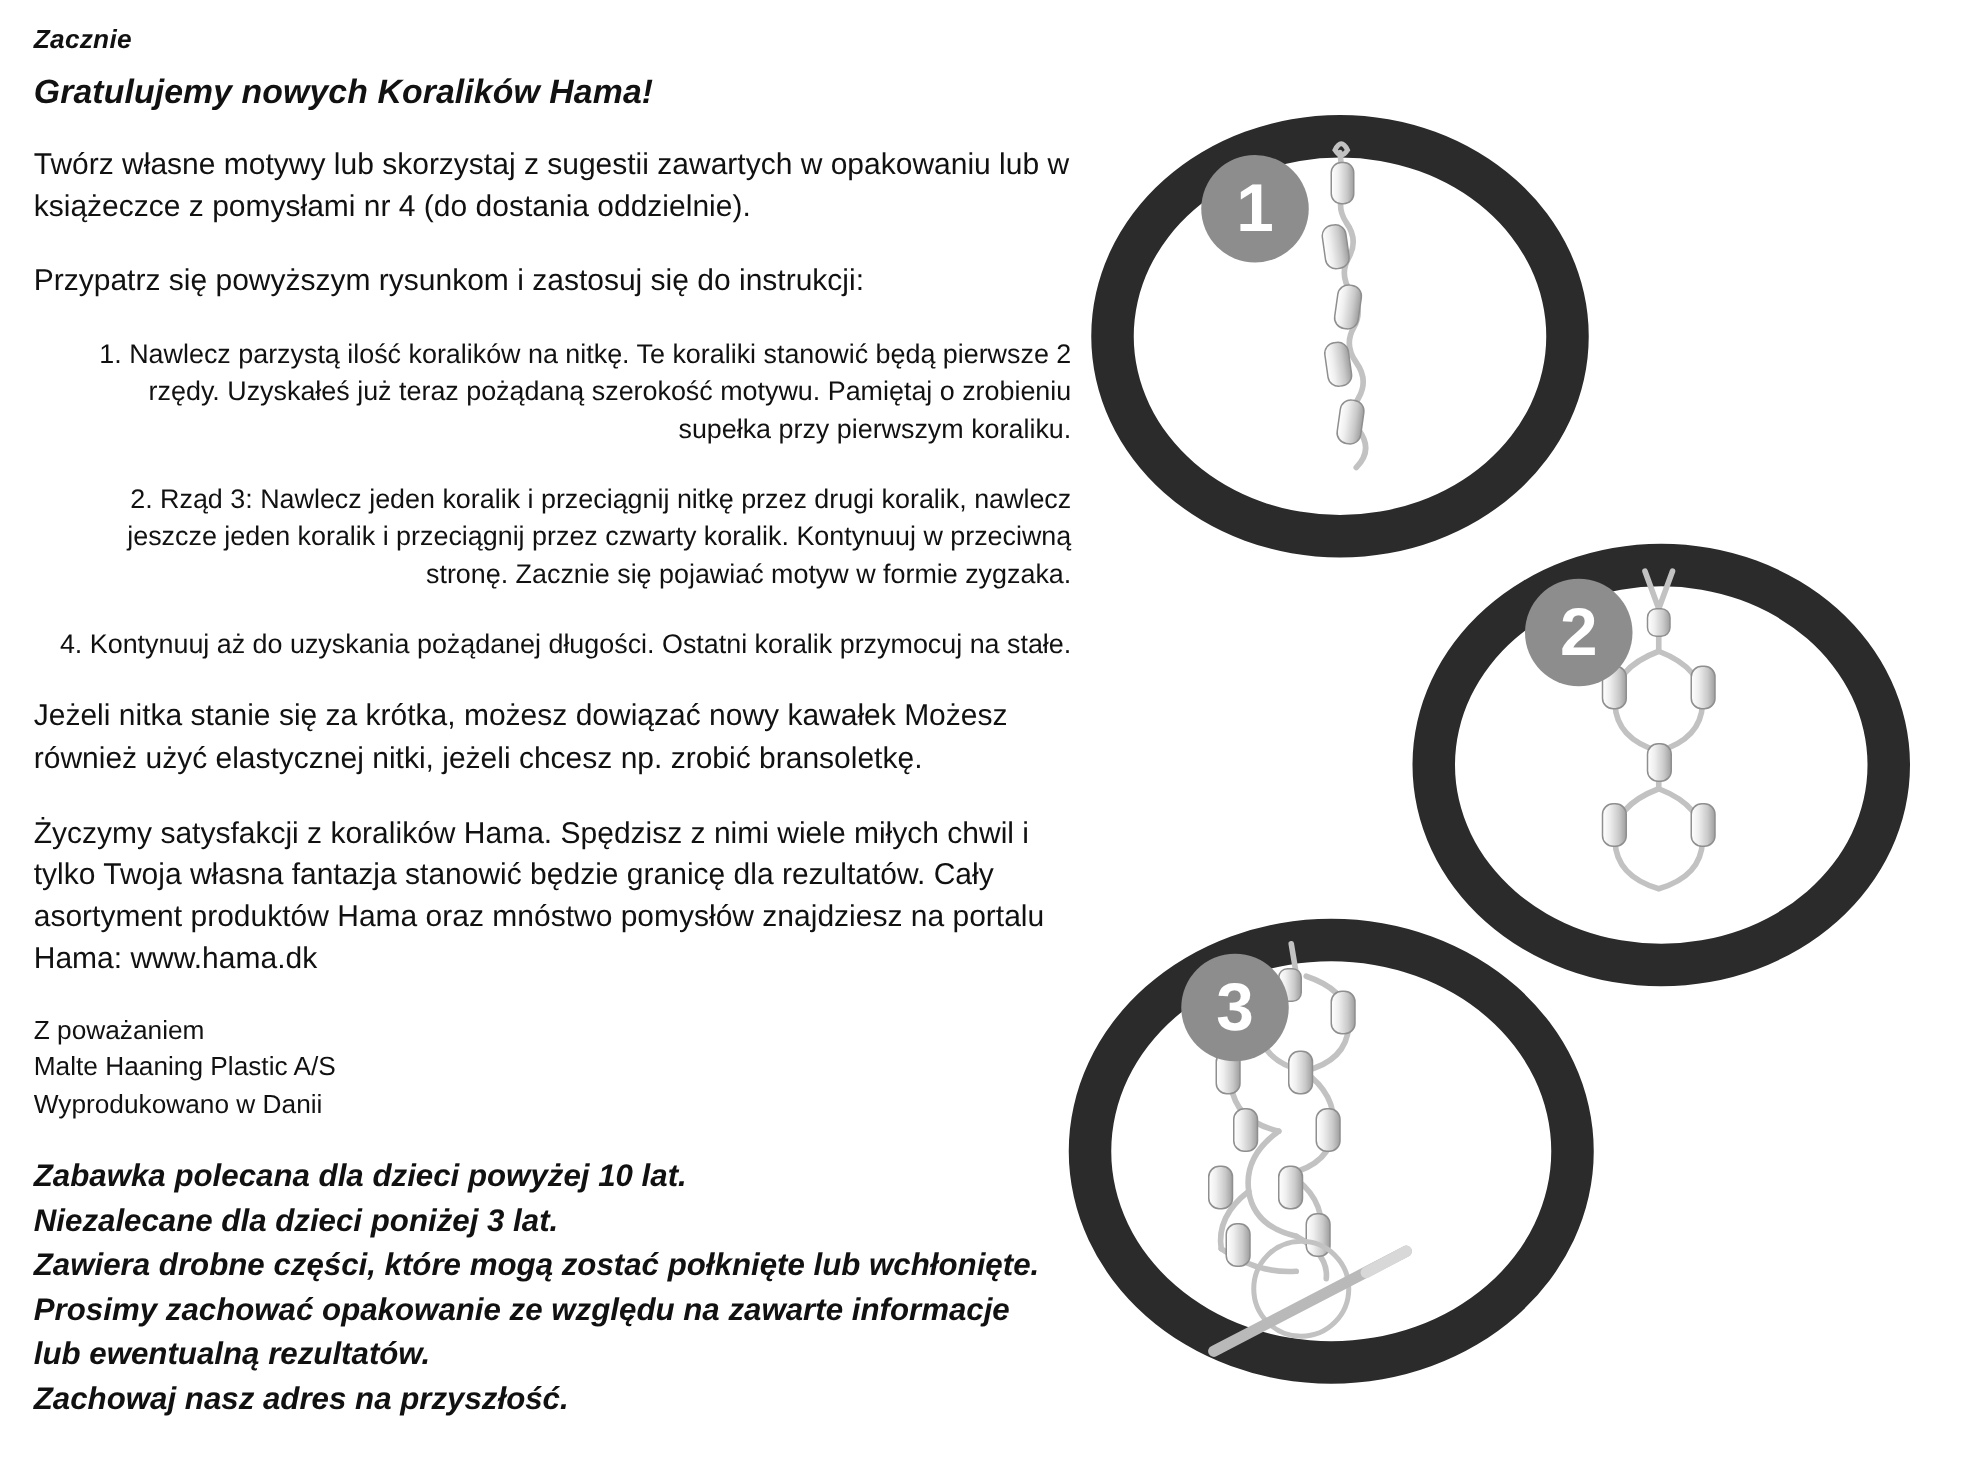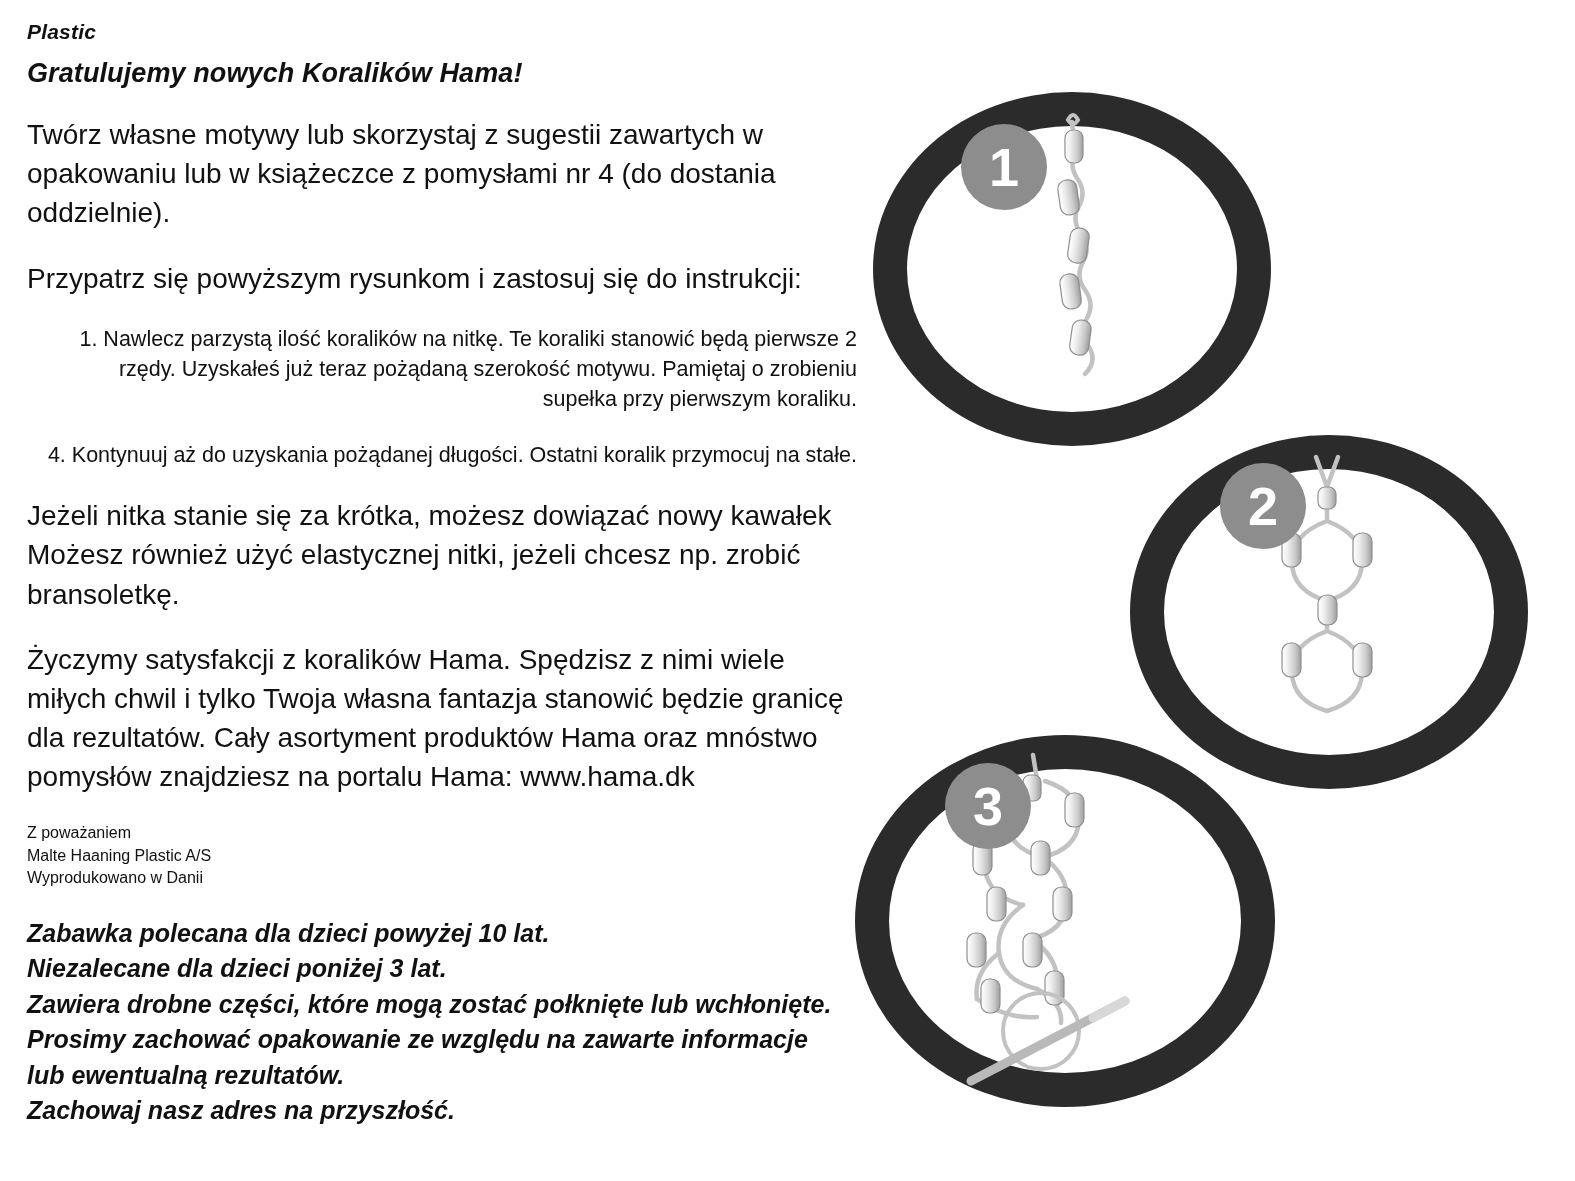--- a/index.html
+++ b/index.html
@@ -35,41 +35,41 @@
 
   .headline {
     font-size: 27px;
     font-weight: bold;
     font-style: italic;
     letter-spacing: 0.1px;
     margin: 0 0 26px 0;
   }
 
   .para {
-    font-size: 28px;
+    font-size: 24px;
     line-height: 1.40;
     margin: 0 0 26px 0;
   }
 
   .steps {
     margin: 0 0 0 0;
     padding: 0;
     list-style: none;
   }
   .step {
     font-size: 21.5px;
     line-height: 1.40;
     margin: 0 0 26px 0;
     padding-left: 26px;
     text-indent: -26px;
     text-align: right;
   }
 
   .sig {
-    font-size: 16px;
+    font-size: 21px;
     line-height: 1.40;
     margin: 0 0 26px 0;
   }
   .sig div { white-space: pre; }
 
   .warnings {
     font-size: 25px;
     font-weight: bold;
     font-style: italic;
     line-height: 1.42;
@@ -124,30 +124,31 @@
   #figure-3 { left: 10px;  top: 735px; width: 420px; height: 372px; }
   #figure-3 .fig-badge { left: 90px; top: 28px; }
 </style>
 </head>
 <body>
 
 <div class="page">
 
   <div class="text-col">
 
-    <p class="lang-label">Plastic</p>
+    <p class="lang-label">Zacznie</p>
 
     <p class="headline">Gratulujemy nowych Koralików Hama!</p>
 
     <p class="para">Twórz własne motywy lub skorzystaj z sugestii zawartych w opakowaniu lub w książeczce z pomysłami nr 4 (do dostania oddzielnie).</p>
 
     <p class="para">Przypatrz się powyższym rysunkom i zastosuj się do instrukcji:</p>
 
     <div class="steps">
       <p class="step">1. Nawlecz parzystą ilość koralików na nitkę. Te koraliki stanowić będą pierwsze 2 rzędy. Uzyskałeś już teraz pożądaną szerokość motywu. Pamiętaj o zrobieniu supełka przy pierwszym koraliku.</p>
+      <p class="step">2. Rząd 3: Nawlecz jeden koralik i przeciągnij nitkę przez drugi koralik, nawlecz jeszcze jeden koralik i przeciągnij przez czwarty koralik. Kontynuuj w przeciwną stronę. Zacznie się pojawiać motyw w formie zygzaka.</p>
       <p class="step">4. Kontynuuj aż do uzyskania pożądanej długości. Ostatni koralik przymocuj na stałe.</p>
     </div>
 
     <p class="para">Jeżeli nitka stanie się za krótka, możesz dowiązać nowy kawałek Możesz również użyć elastycznej nitki, jeżeli chcesz np. zrobić bransoletkę.</p>
 
     <p class="para">Życzymy satysfakcji z koralików Hama. Spędzisz z nimi wiele miłych chwil i tylko Twoja własna fantazja stanowić będzie granicę dla rezultatów. Cały asortyment produktów Hama oraz mnóstwo pomysłów znajdziesz na portalu Hama: www.hama.dk</p>
 
     <div class="sig">
       <div>Z poważaniem</div>
       <div>Malte Haaning Plastic A/S</div>

